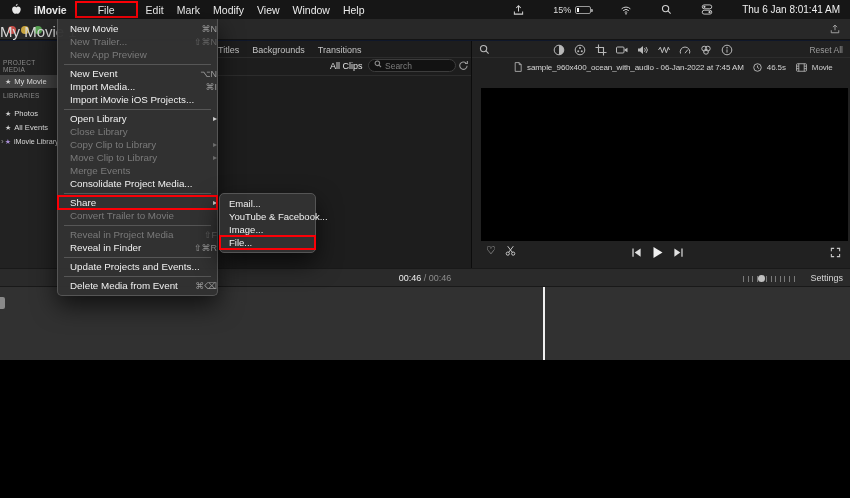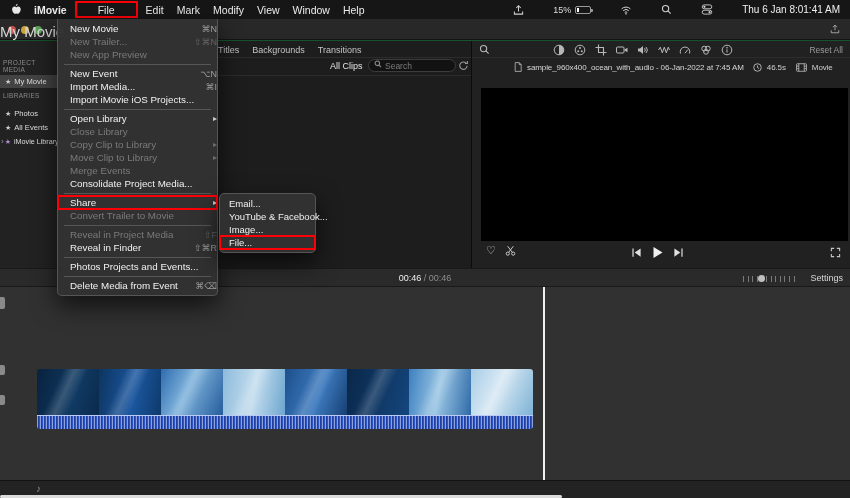--- a/index.html
+++ b/index.html
@@ -1,18 +1,18 @@
 <!DOCTYPE html>
 <html><head>
 <meta charset="utf-8">
 <style>
   * { margin:0; padding:0; box-sizing:border-box; }
   html,body { width:850px; height:498px; background:#000; }
   body { font-family:"Liberation Sans", sans-serif; -webkit-font-smoothing:antialiased; }
-  #app { position:relative; width:850px; height:498px; background:#14532d; overflow:hidden; }
+  #app { position:relative; width:850px; height:360px; background:#0f172a; overflow:hidden; }
 
   
   .menubar { position:absolute; left:0; top:0; width:850px; height:19px; background:#161616;
              display:flex; align-items:center; padding:0 10px; gap:13px; color:#ececec; font-size:10.5px; }
   .menubar .app-name { font-weight:bold; }
   .mb-item { cursor:default; }
   .file-hl { border:2px solid #fb0007; padding:0 21px; height:17px; display:flex; align-items:center; margin:0 -5px; }
   .mb-right { margin-left:auto; display:flex; align-items:center; gap:29px; }
   .batt-wrap { display:flex; align-items:center; gap:4px; font-size:9px; color:#ddd; }
   .batt { width:16px; height:8px; border:1px solid #9a9a9a; border-radius:2px; position:relative; }
@@ -473,21 +473,21 @@
     <div class="mi dis">
         <span>Reveal in Project Media</span>
         <span class="mi-s">⇧F</span>
       </div>
     <div class="mi">
         <span>Reveal in Finder</span>
         <span class="mi-s">⇧⌘R</span>
       </div>
     <div class="msep"></div>
     <div class="mi">
-        <span>Photos Projects and Events...</span>
+        <span>Update Projects and Events...</span>
         <span class="mi-s"></span>
       </div>
     <div class="msep"></div>
     <div class="mi">
         <span>Delete Media from Event</span>
         <span class="mi-s">⌘⌫</span>
       </div>
   </div>
 
   <div class="menu subm">

